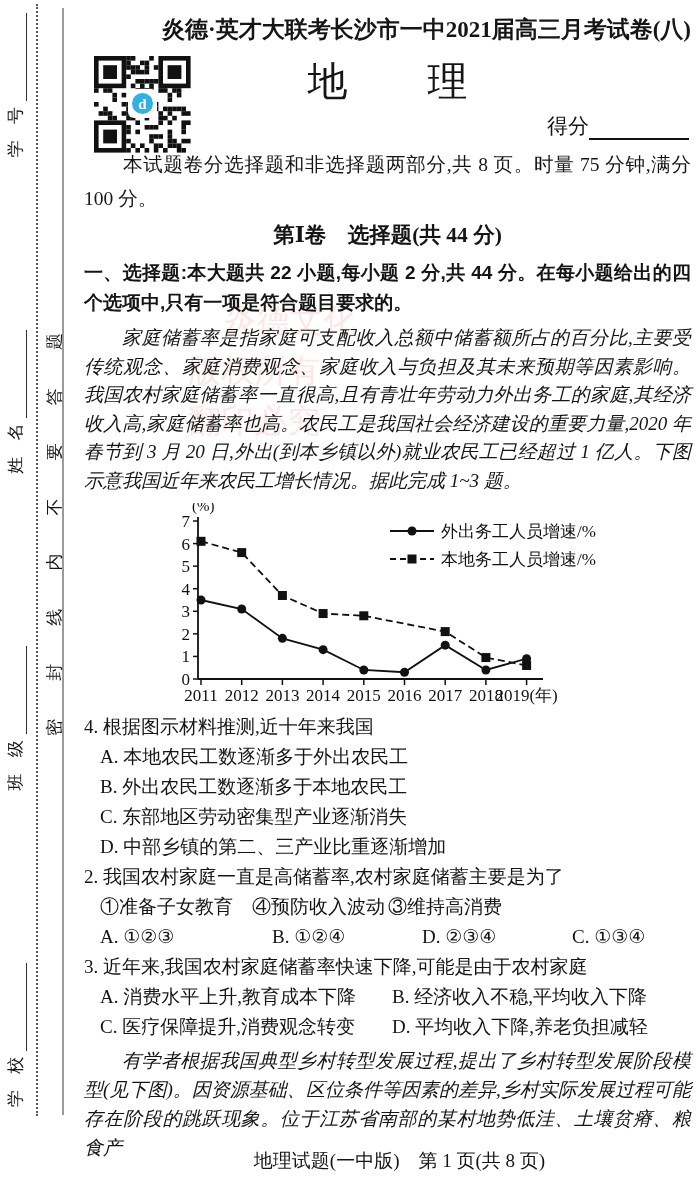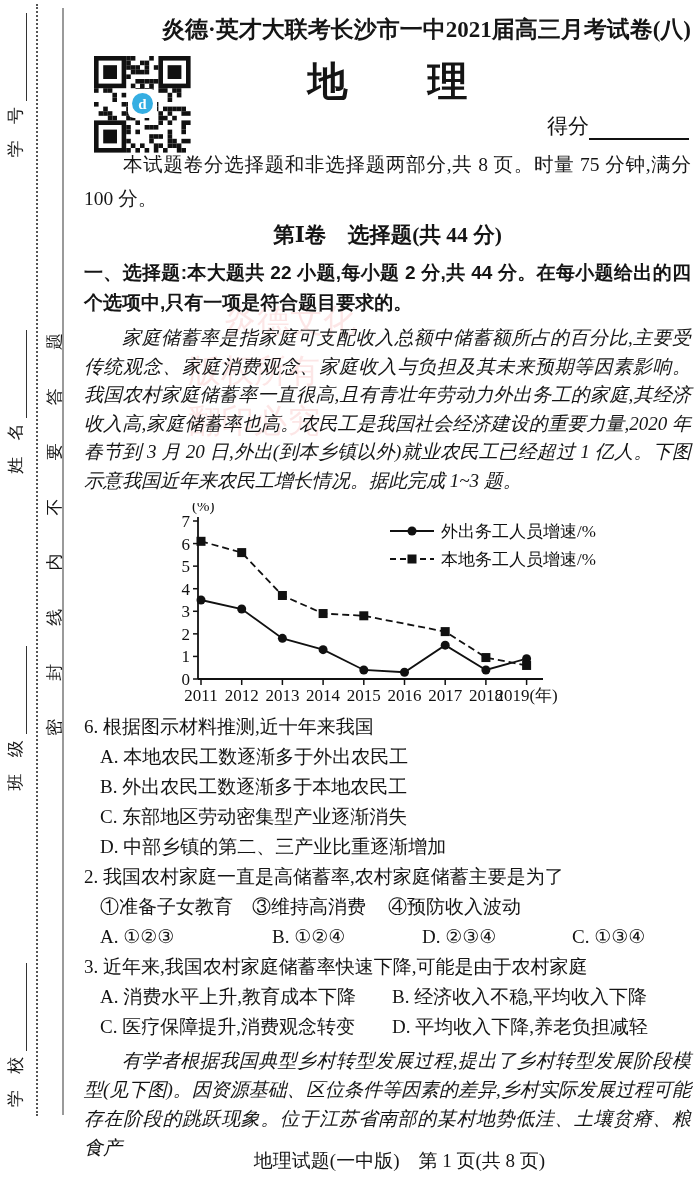--- a/index.html
+++ b/index.html
@@ -22,21 +22,21 @@
   
   .watermark{position:absolute;left:188px;top:296px;z-index:0;color:#ef4444;opacity:0.13;
       font-size:33px;line-height:50px;font-family:"Liberation Sans","DejaVu Sans",sans-serif;}
   .watermark div:first-child{padding-left:36px;}
   
   .main{position:absolute;left:84px;top:0;width:607px;height:1190px;z-index:1;}
   .hdr{position:absolute;top:14px;left:0;width:100%;text-align:right;white-space:nowrap;
       font-weight:bold;font-size:23px;letter-spacing:0px;}
   .qr{position:absolute;left:10px;top:56px;width:100px;height:98px;}
   .subject{position:absolute;top:54px;left:0;width:100%;text-align:center;
-      font-family:"Liberation Sans","DejaVu Sans",sans-serif;font-weight:bold;font-size:40px;}
+      font-family:"Liberation Sans","DejaVu Sans",sans-serif;font-weight:normal;font-size:40px;}
   .score{position:absolute;top:112px;right:2px;font-size:21px;}
   .score .scoreline{display:inline-block;width:100px;border-bottom:2px solid #111;height:24px;vertical-align:bottom;}
   .intro{position:absolute;top:148px;left:0;width:100%;font-size:19.5px;line-height:34px;
       text-indent:2em;text-align:justify;}
   .sec-title{position:absolute;top:220px;left:0;width:100%;text-align:center;font-weight:bold;font-size:21.5px;}
   .instr{position:absolute;top:258px;left:0;width:100%;text-align:justify;font-weight:bold;
       font-family:"Liberation Sans","DejaVu Sans",sans-serif;font-size:19px;line-height:30px;}
   .passage{font-style:italic;font-size:19px;text-indent:2em;text-align:justify;}
   .passage1{position:absolute;top:324px;left:0;width:100%;line-height:28.6px;}
   .passage2{position:absolute;top:1046px;left:0;width:100%;line-height:29px;}
@@ -306,32 +306,32 @@
           <circle cx="264" cy="28" r="4.5" fill="#111"></circle>
           <text x="293" y="34" font-size="17" text-anchor="start" fill="#111">外出务工人员增速/%</text>
           <line x1="242" y1="56" x2="286" y2="56" stroke="#111" stroke-width="2" stroke-dasharray="6 4"></line>
           <rect x="259.5" y="51.5" width="9" height="9" fill="#111"></rect>
           <text x="293" y="62" font-size="17" text-anchor="start" fill="#111">本地务工人员增速/%</text>
         </svg>
     </div>
 
     <div class="questions">
         <div class="q">
-          <div class="q-stem">6. 根据图示材料推测,近十年来我国</div>
+          <div class="q-stem">4. 根据图示材料推测,近十年来我国</div>
           <div class="opt">A. 本地农民工数逐渐多于外出农民工</div>
           <div class="opt">B. 外出农民工数逐渐多于本地农民工</div>
           <div class="opt">C. 东部地区劳动密集型产业逐渐消失</div>
           <div class="opt">D. 中部乡镇的第二、三产业比重逐渐增加</div>
         </div>
         <div class="q">
           <div class="q-stem">2. 我国农村家庭一直是高储蓄率,农村家庭储蓄主要是为了</div>
           <div class="q-row sub">
             <span>①准备子女教育</span>
+            <span>④预防收入波动</span>
             <span>③维持高消费</span>
-            <span>④预防收入波动</span>
           </div>
           <div class="q-row opt4">
             <span>A. ①②③</span>
             <span>B. ①②④</span>
             <span>D. ②③④</span>
             <span>C. ①③④</span>
           </div>
         </div>
         <div class="q">
           <div class="q-stem">3. 近年来,我国农村家庭储蓄率快速下降,可能是由于农村家庭</div>

